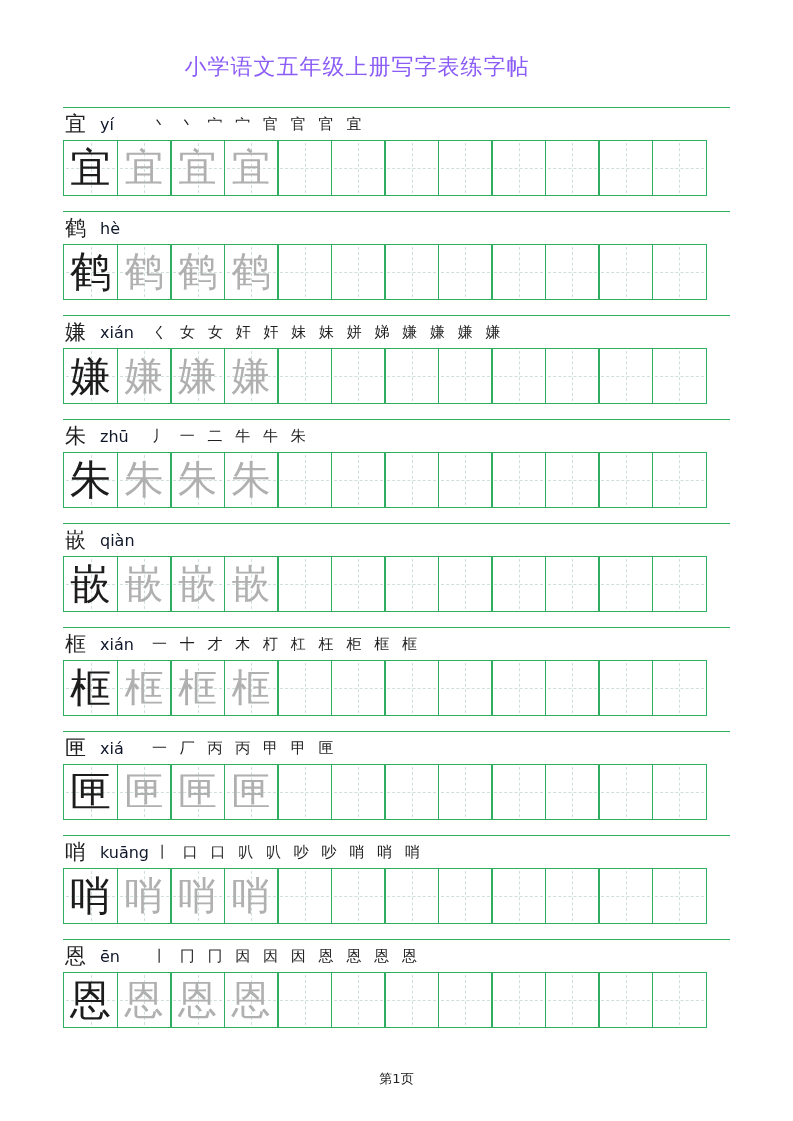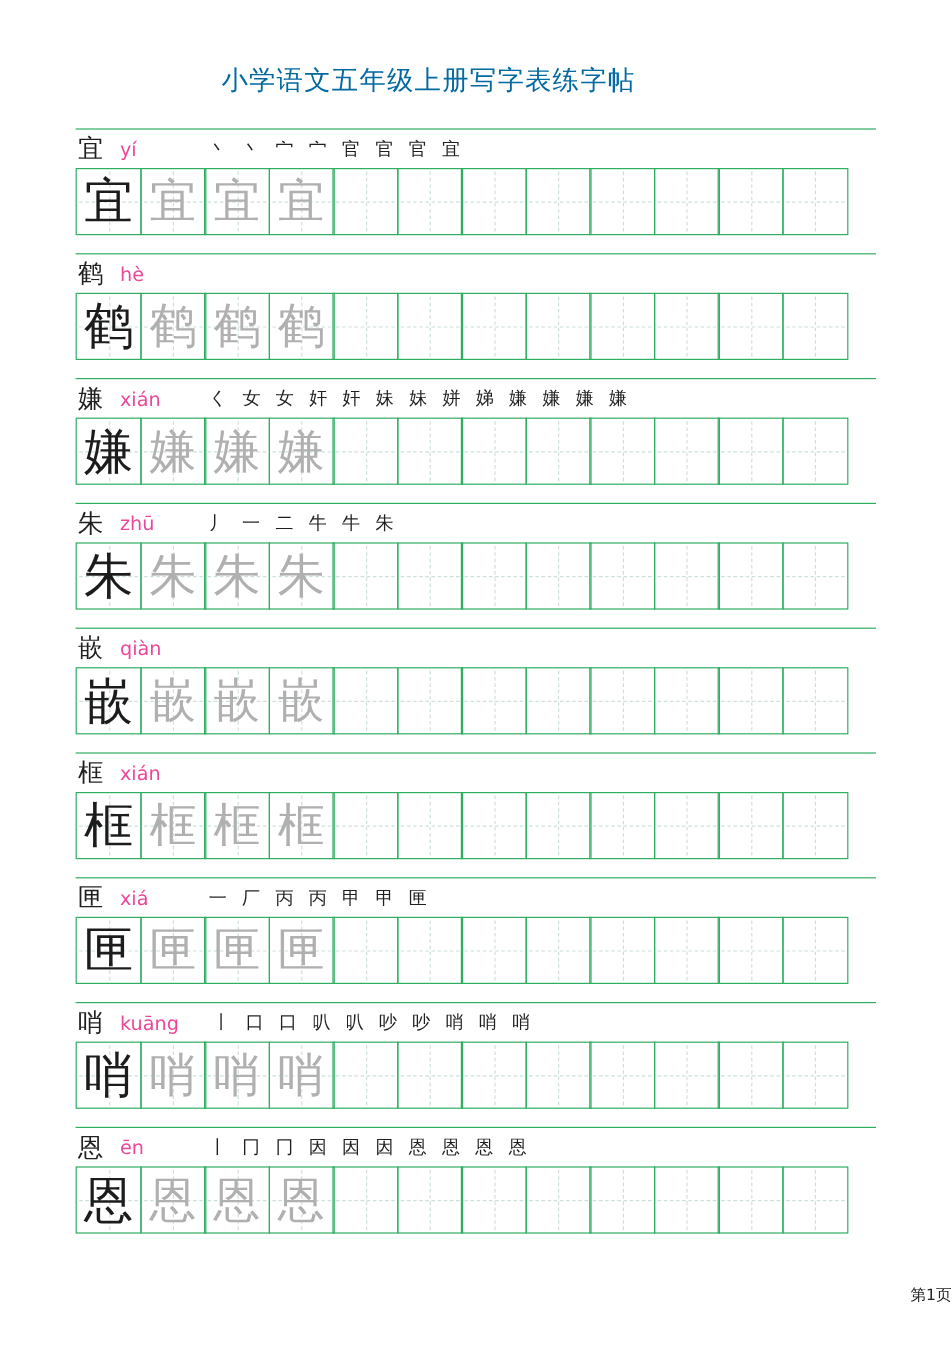--- a/index.html
+++ b/index.html
@@ -7,41 +7,41 @@
     width:793px;height:1121px;
     background:#ffffff;
     font-family:"DejaVu Sans","Liberation Sans",sans-serif;
     position:relative;
     overflow:hidden;
   }
   .page-title{
     position:absolute;top:52px;left:0;width:714px;
     text-align:center;
     font-size:22px;font-weight:500;letter-spacing:1px;
-    color:#0369a1;
+    color:#8b5cf6;
   }
   .blocks{
     position:absolute;top:107px;left:63px;width:667px;
   }
   .block{margin-bottom:15px;}
   .rule-line{
     height:0;border-top:1.5px solid #2fae62;width:667px;
   }
   .row-header{
     height:32px;display:flex;align-items:center;
   }
   .row-char{
     font-size:21px;color:#1f1f1f;margin-left:2px;
     font-family:"DejaVu Serif","Liberation Serif",serif;
   }
   .row-pinyin{
-    font-size:16px;color:#ec4899;margin-left:14px;min-width:46px;
+    font-size:16px;color:#0f172a;margin-left:14px;min-width:46px;
   }
   .row-strokes{
-    font-size:15px;color:#1f1f1f;letter-spacing:4px;margin-left:28px;
+    font-size:15px;color:#1f1f1f;letter-spacing:4px;margin-left:6px;
     white-space:nowrap;
     font-family:"DejaVu Serif","Liberation Serif",serif;
   }
   .grid{
     display:flex;
   }
   .cell{
     width:53px;height:54px;
     border:1.5px solid #2fae62;
     margin-left:-1.5px;
@@ -60,21 +60,21 @@
   .cell .glyph{
     position:absolute;left:0;top:0;width:100%;height:100%;
     display:flex;align-items:center;justify-content:center;
     font-family:"DejaVu Serif","Liberation Serif",serif;
     z-index:1;
   }
   .glyph.main{font-size:41px;color:#1c1c1c;}
   .glyph.trace{font-size:39px;color:#b0b0b0;}
   .page-footer{
     position:absolute;top:1070px;left:0;width:793px;
-    text-align:right;font-size:13px;color:#222222;
+    text-align:center;font-size:13px;color:#222222;
   }
 </style>
 </head>
 <body>
 
 <div class="page-title">小学语文五年级上册写字表练字帖</div>
 
 <div class="blocks">
     <div class="block">
       <div class="rule-line"></div>
@@ -222,20 +222,21 @@
         <div class="cell"></div>
         <div class="cell"></div>
         <div class="cell"></div>
       </div>
     </div>
     <div class="block">
       <div class="rule-line"></div>
       <div class="row-header">
         <span class="row-char">框</span>
         <span class="row-pinyin">xián</span>
+        <span class="row-strokes">一 十 才 木 朾 杠 枉 柜 框 框</span>
       </div>
       <div class="grid">
         <div class="cell">
           <span class="glyph main">框</span>
         </div>
         <div class="cell">
           <span class="glyph trace">框</span>
         </div>
         <div class="cell">
           <span class="glyph trace">框</span>

